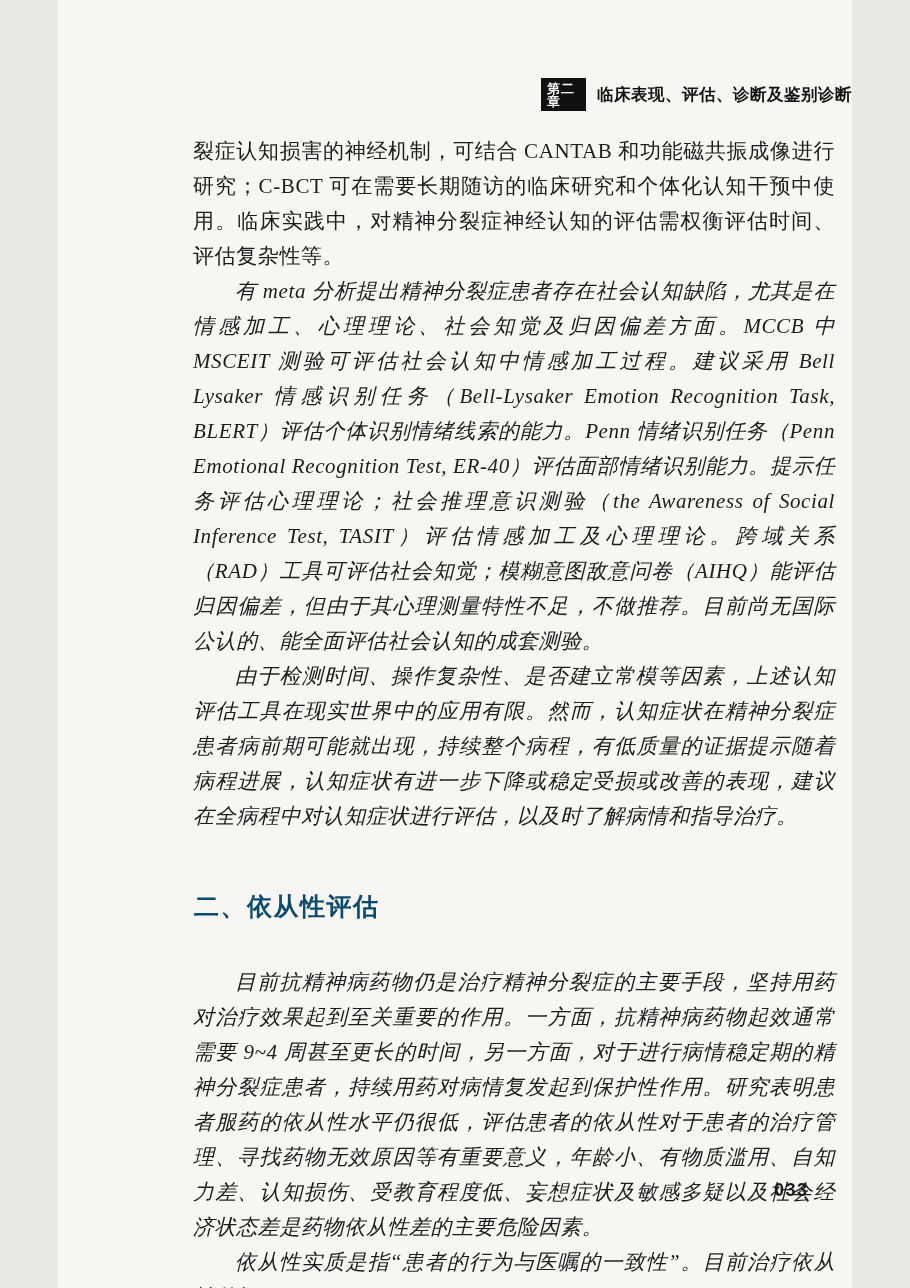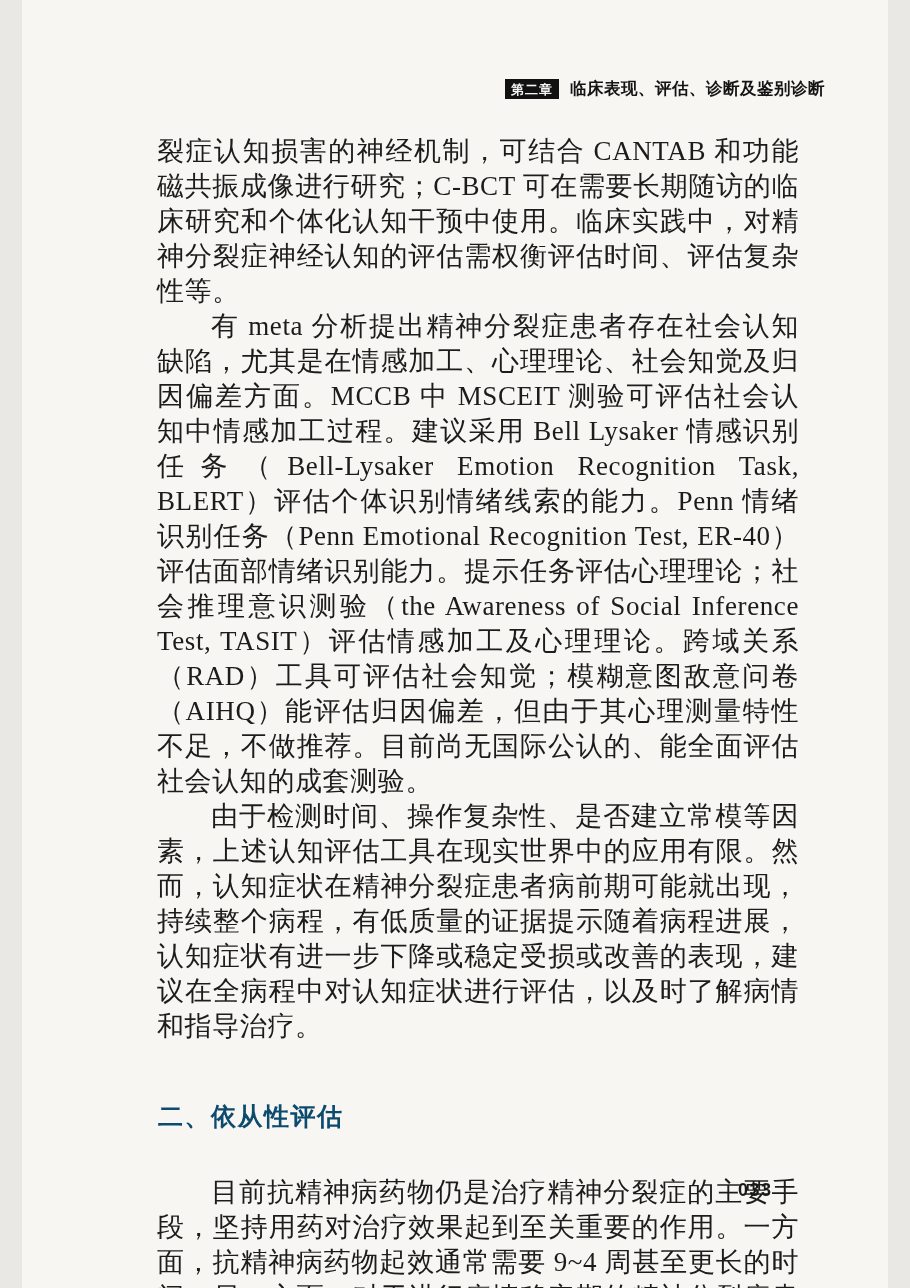--- a/index.html
+++ b/index.html
@@ -2,21 +2,21 @@
 <html lang="zh" style="--paper: #f7f6f3; --ink: #1c1c1c; --badge-bg: #111111; --badge-text: #f5f5f5;"><head>
 <meta charset="utf-8">
 <style>
   html, body {
     margin: 0;
     padding: 0;
     background: #e9e8e5;
   }
   .page {
     position: relative;
-    width: 866px;
+    width: 794px;
     height: 1288px;
     margin: 0 auto;
     background: var(--paper, #f7f6f3);
     overflow: hidden;
     box-sizing: border-box;
   }
   
   .running-header {
     position: absolute;
     top: 78px;
@@ -46,29 +46,30 @@
   
   .page-body {
     position: absolute;
     left: 135px;
     top: 134px;
     width: 642px;
   }
   .body-p {
     margin: 0;
     font-family: "Liberation Serif", "DejaVu Serif", serif;
-    font-size: 27px;
+    font-size: 21px;
     line-height: 35px;
     letter-spacing: 0.6px;
     color: var(--ink, #1c1c1c);
     text-align: justify;
     text-justify: inter-ideograph;
   }
   .body-p.indent {
     text-indent: 2em;
+    font-style: italic;
   }
   .section-heading {
     margin: 56px 0 42px 1px;
     font-family: "Liberation Sans", "DejaVu Sans", sans-serif;
     font-size: 25px;
     font-weight: bold;
     color: #0c4a6e;
     letter-spacing: 1.5px;
   }
   .page-number {

